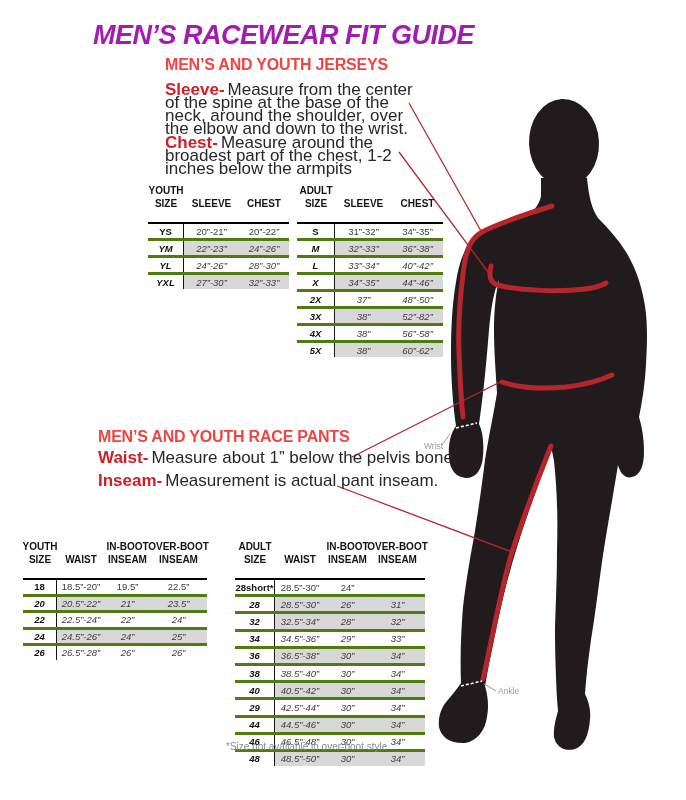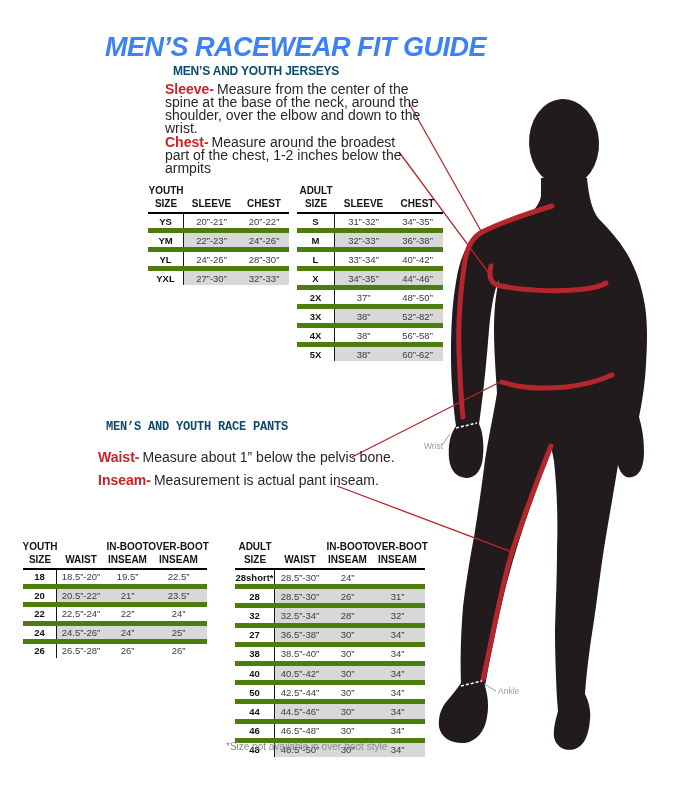--- a/index.html
+++ b/index.html
@@ -5,45 +5,45 @@
   html,body { margin:0; padding:0; background:#fff; }
   .canvas {
     position:relative; width:686px; height:800px; background:#fff; overflow:hidden;
     font-family:"Liberation Sans", sans-serif; color:#262223;
   }
   .figure-svg { position:absolute; left:0; top:0; width:686px; height:800px; z-index:1; }
 
   .abs { position:absolute; z-index:2; }
 
   .page-title {
-    left:93px; top:20px; margin:12px;
+    left:93px; top:20px; margin:0;
     font-size:27px; font-weight:900; font-style:italic; letter-spacing:-0.5px;
-    color:#3b82f6; white-space:nowrap;
+    color:#a21caf; white-space:nowrap;
   }
   .sec-heading {
-    margin:8px; font-size:12px; font-weight:800; color:#0c4a6e; white-space:nowrap; letter-spacing:-0.2px;
+    margin:0; font-size:16px; font-weight:800; color:#ef4444; white-space:nowrap; letter-spacing:-0.2px;
   }
   .h-jerseys { left:165px; top:56px; }
-  .h-pants   { left:98px;  top:412px;font-family:Liberation Mono, monospace; }
-
-  .para { margin:0; font-size:14px; line-height:13px; color:#2a2627; }
+  .h-pants   { left:98px;  top:428px; }
+
+  .para { margin:0; font-size:17px; line-height:13px; color:#2a2627; }
   .p-sleeve { left:165px; top:83px;  width:258px; }
   .p-chest  { left:165px; top:136px; width:250px; }
   .p-waist  { left:98px;  top:451px; white-space:nowrap; }
   .p-inseam { left:98px;  top:474px; white-space:nowrap; }
   .para .lbl { color:var(--red,#cc2127); font-weight:800; margin-right:3px; }
 
   
   .sizetable { position:absolute; z-index:2; }
   .thead, .trow { display:grid; grid-template-columns:var(--cols); }
-  .thead { border-bottom:2px solid #000; padding-bottom:2px; }
+  .thead { border-bottom:2px solid #000; padding-bottom:12px; }
   .th { display:flex; flex-direction:column; justify-content:flex-end; align-items:center; }
   .th-top, .th-bot { font-size:10px; font-weight:800; line-height:13px; color:#141414; text-align:center; white-space:nowrap; }
   .trow { height:var(--rowh); align-items:stretch; }
-  .trow + .trow { border-top:5px solid #4d7c0f; }
+  .trow + .trow { border-top:3px solid #4d7c0f;font-style:italic; }
   .cell {
     display:flex; align-items:center; justify-content:center;
     font-size:9.5px; color:#3d3a3b; white-space:nowrap;
   }
   .cell.size { font-weight:800; color:#121212; border-right:1px solid #161616; }
   .trow.shade .cell:not(.size) { background:var(--shade,#d8d8d8);text-align:right; }
 
   .tbl-yj { left:148px; top:184px; --cols:36px 55px 50px;       --rowh:14px; }
   .tbl-aj { left:297px; top:184px; --cols:38px 57px 51px;       --rowh:14px; }
   .tbl-yp { left:23px;  top:540px; --cols:34px 48px 45px 57px;  --rowh:13.5px; }
@@ -323,40 +323,46 @@
         <div class="cell">28.5”-30”</div>
         <div class="cell">26”</div>
         <div class="cell">31”</div>
       </div>
       <div class="trow shade">
         <div class="cell size">32</div>
         <div class="cell">32.5”-34”</div>
         <div class="cell">28”</div>
         <div class="cell">32”</div>
       </div>
-      <div class="trow shade">
-        <div class="cell size">27</div>
+      <div class="trow">
+        <div class="cell size">34</div>
+        <div class="cell">34.5”-36”</div>
+        <div class="cell">29”</div>
+        <div class="cell">33”</div>
+      </div>
+      <div class="trow shade">
+        <div class="cell size">36</div>
         <div class="cell">36.5”-38”</div>
         <div class="cell">30”</div>
         <div class="cell">34”</div>
       </div>
       <div class="trow">
         <div class="cell size">38</div>
         <div class="cell">38.5”-40”</div>
         <div class="cell">30”</div>
         <div class="cell">34”</div>
       </div>
       <div class="trow shade">
         <div class="cell size">40</div>
         <div class="cell">40.5”-42”</div>
         <div class="cell">30”</div>
         <div class="cell">34”</div>
       </div>
       <div class="trow">
-        <div class="cell size">50</div>
+        <div class="cell size">29</div>
         <div class="cell">42.5”-44”</div>
         <div class="cell">30”</div>
         <div class="cell">34”</div>
       </div>
       <div class="trow shade">
         <div class="cell size">44</div>
         <div class="cell">44.5”-46”</div>
         <div class="cell">30”</div>
         <div class="cell">34”</div>
       </div>

